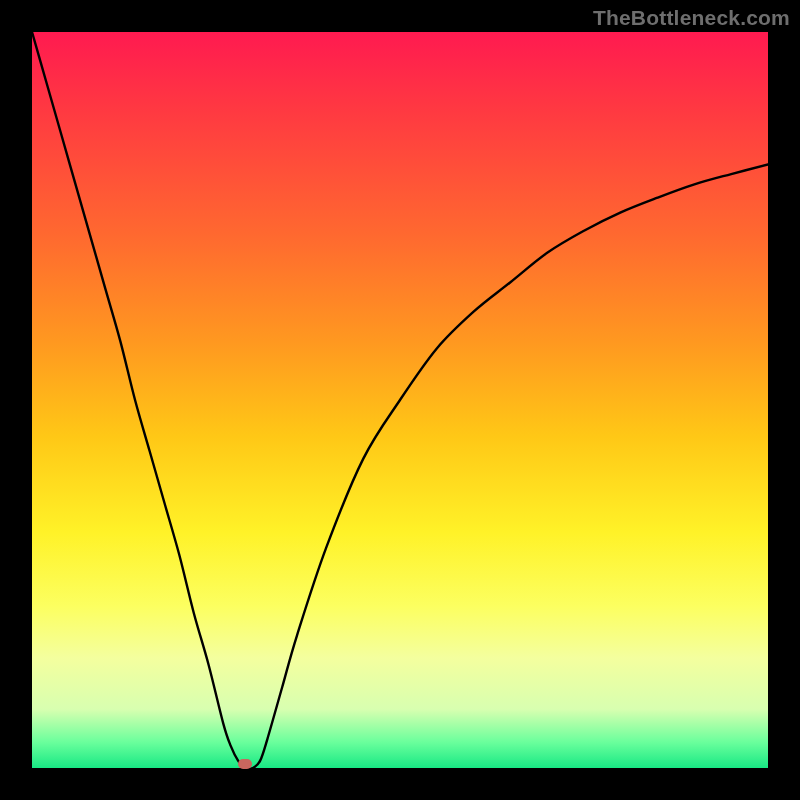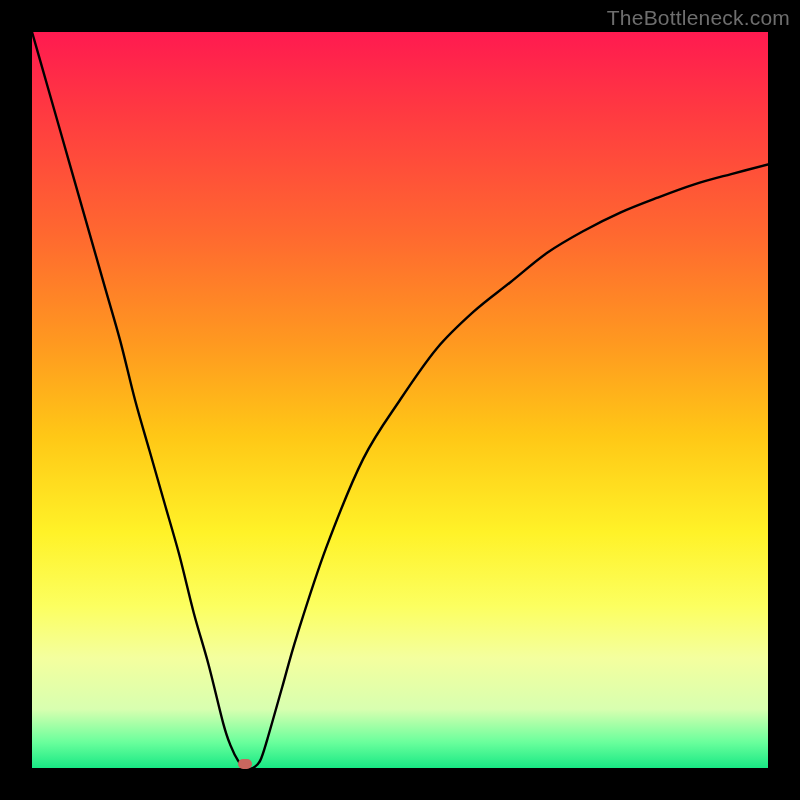--- a/index.html
+++ b/index.html
@@ -54,21 +54,21 @@
     background: #c9665e;
     transform: translate(-50%, -50%);
   }
   .watermark {
     position: absolute;
     top: 6px;
     right: 10px;
     color: #6e6e6e;
     font-size: 21px;
     letter-spacing: 0.2px;
-    font-weight: 400;
+    font-weight: 700;
   }
 </style>
 </head>
 <body>
 
 <div class="frame">
   <div class="plot">
     <svg class="curve" viewBox="0 0 736 736" preserveAspectRatio="none">
       <path id="curve-path" d="M 0.00 0.00 C 2.45 8.59, 9.81 34.35, 14.72 51.52 C 19.63 68.69, 24.53 85.87, 29.44 103.04 C 34.35 120.21, 39.25 137.39, 44.16 154.56 C 49.07 171.73, 53.97 188.91, 58.88 206.08 C 63.79 223.25, 68.69 240.43, 73.60 257.60 C 78.51 274.77, 83.41 290.72, 88.32 309.12 C 93.23 327.52, 98.13 349.60, 103.04 368.00 C 107.95 386.40, 112.85 402.35, 117.76 419.52 C 122.67 436.69, 127.57 453.87, 132.48 471.04 C 137.39 488.21, 142.29 504.16, 147.20 522.56 C 152.11 540.96, 157.01 563.04, 161.92 581.44 C 166.83 599.84, 171.73 614.56, 176.64 632.96 C 181.55 651.36, 187.68 678.35, 191.36 691.84 C 195.04 705.33, 196.27 707.79, 198.72 713.92 C 201.17 720.05, 203.63 724.96, 206.08 728.64 C 208.53 732.32, 210.99 734.77, 213.44 736.00 C 215.89 737.23, 218.35 737.23, 220.80 736.00 C 223.25 734.77, 225.71 733.55, 228.16 728.64 C 230.61 723.73, 231.84 718.83, 235.52 706.56 C 239.20 694.29, 245.33 672.21, 250.24 655.04 C 255.15 637.87, 257.60 626.83, 264.96 603.52 C 272.32 580.21, 283.36 544.64, 294.40 515.20 C 305.44 485.76, 318.93 451.41, 331.20 426.88 C 343.47 402.35, 355.73 386.40, 368.00 368.00 C 380.27 349.60, 392.53 331.20, 404.80 316.48 C 417.07 301.76, 429.33 290.72, 441.60 279.68 C 453.87 268.64, 466.13 260.05, 478.40 250.24 C 490.67 240.43, 502.93 229.39, 515.20 220.80 C 527.47 212.21, 539.73 205.47, 552.00 198.72 C 564.27 191.97, 576.53 185.84, 588.80 180.32 C 601.07 174.80, 613.33 170.26, 625.60 165.60 C 637.87 160.94, 650.13 156.28, 662.40 152.35 C 674.67 148.43, 686.93 145.36, 699.20 142.05 C 711.47 138.74, 729.87 134.07, 736.00 132.48" fill="none" stroke="#000" stroke-width="2.4" stroke-linejoin="round" stroke-linecap="round"></path>
     </svg>

